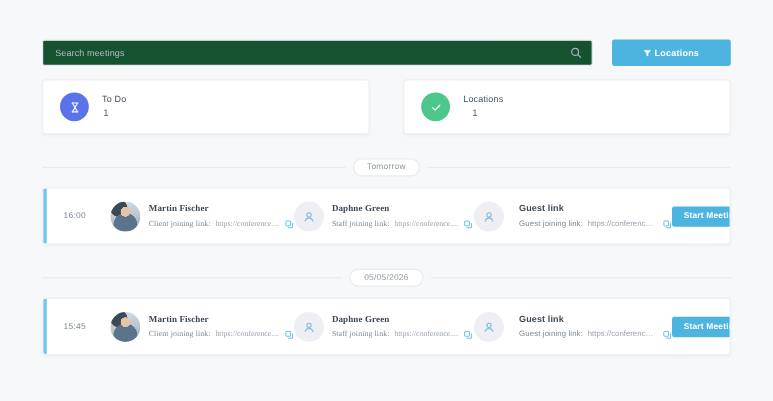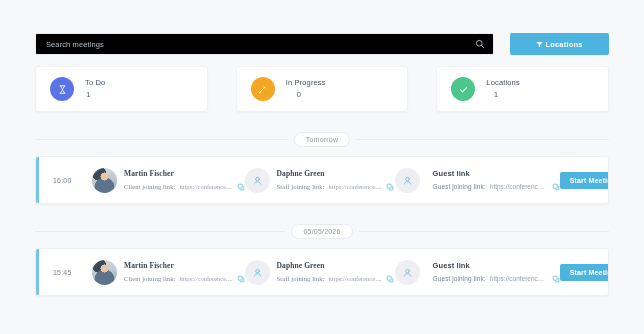--- a/index.html
+++ b/index.html
@@ -27,21 +27,21 @@
   
   .search-row {
     display: flex;
     align-items: stretch;
     height: 22px;
     gap: 0;
   }
 
   .search-box {
     flex: 1 1 auto;
-    background: #000000;
+    background: #14532d;
     border: 1px solid #e6e9ee;
     border-radius: 2px;
     display: flex;
     align-items: center;
     padding: 0 8px 0 10px;
     height: 22px;
   }
 
   .search-input {
     flex: 1 1 auto;
@@ -325,33 +325,20 @@
           <path d="M5.3 2.6c0 3 2.7 3.6 2.7 5.4 0 1.8-2.7 2.4-2.7 5.4"></path>
           <path d="M10.7 2.6c0 3-2.7 3.6-2.7 5.4 0 1.8 2.7 2.4 2.7 5.4"></path>
         </svg>
       </span>
       <span class="stat-text">
         <span class="stat-label" style="display:block">To Do</span>
         <span class="stat-value" style="display:block">1</span>
       </span>
     </div>
 
-    <div class="stat-card">
-      <span class="stat-badge" style="background:#f5a623">
-        <svg viewBox="0 0 16 16" width="11" height="11" fill="none" stroke="#ffffff" stroke-width="1.4" stroke-linecap="round">
-          <path d="M4.4 11.6L11.4 4.6"></path>
-          <path d="M10.2 3.8l2 2"></path>
-          <path d="M4.4 11.6l-.6 1.2 1.2-.6"></path>
-        </svg>
-      </span>
-      <span class="stat-text">
-        <span class="stat-label" style="display:block">In Progress</span>
-        <span class="stat-value" style="display:block">0</span>
-      </span>
-    </div>
 
     <div class="stat-card">
       <span class="stat-badge" style="background:#4cc68a">
         <svg viewBox="0 0 16 16" width="11" height="11" fill="none" stroke="#ffffff" stroke-width="1.6" stroke-linecap="round" stroke-linejoin="round">
           <path d="M3.6 8.3l3 3 5.8-6"></path>
         </svg>
       </span>
       <span class="stat-text">
         <span class="stat-label" style="display:block">Locations</span>
         <span class="stat-value" style="display:block">1</span>

